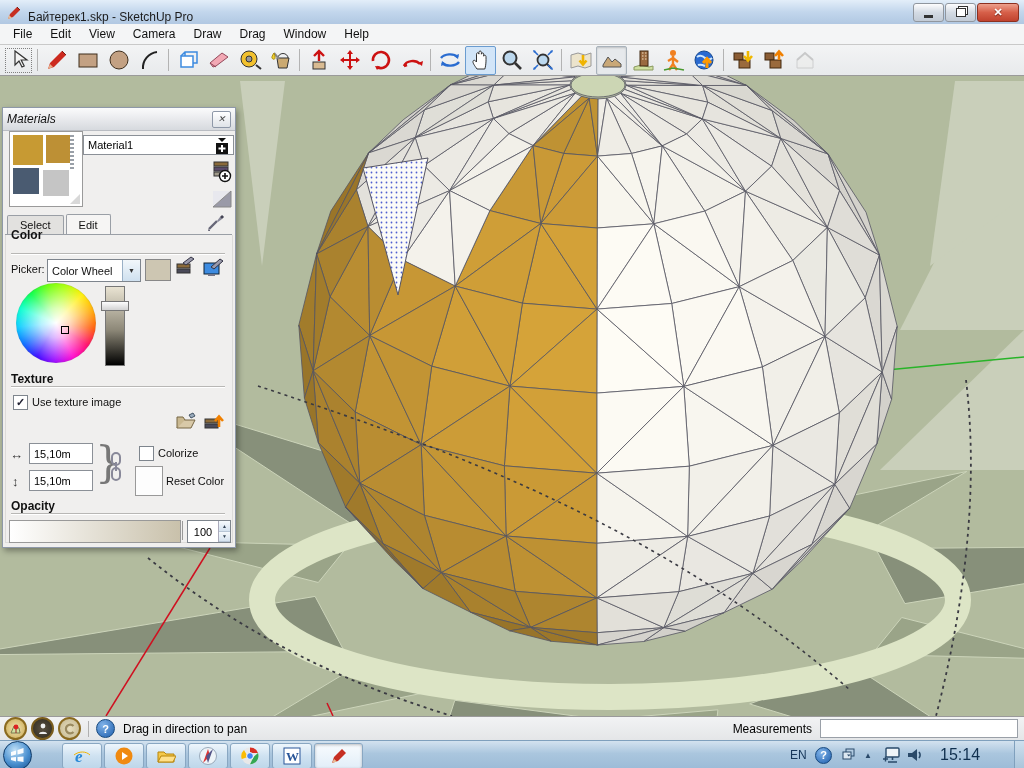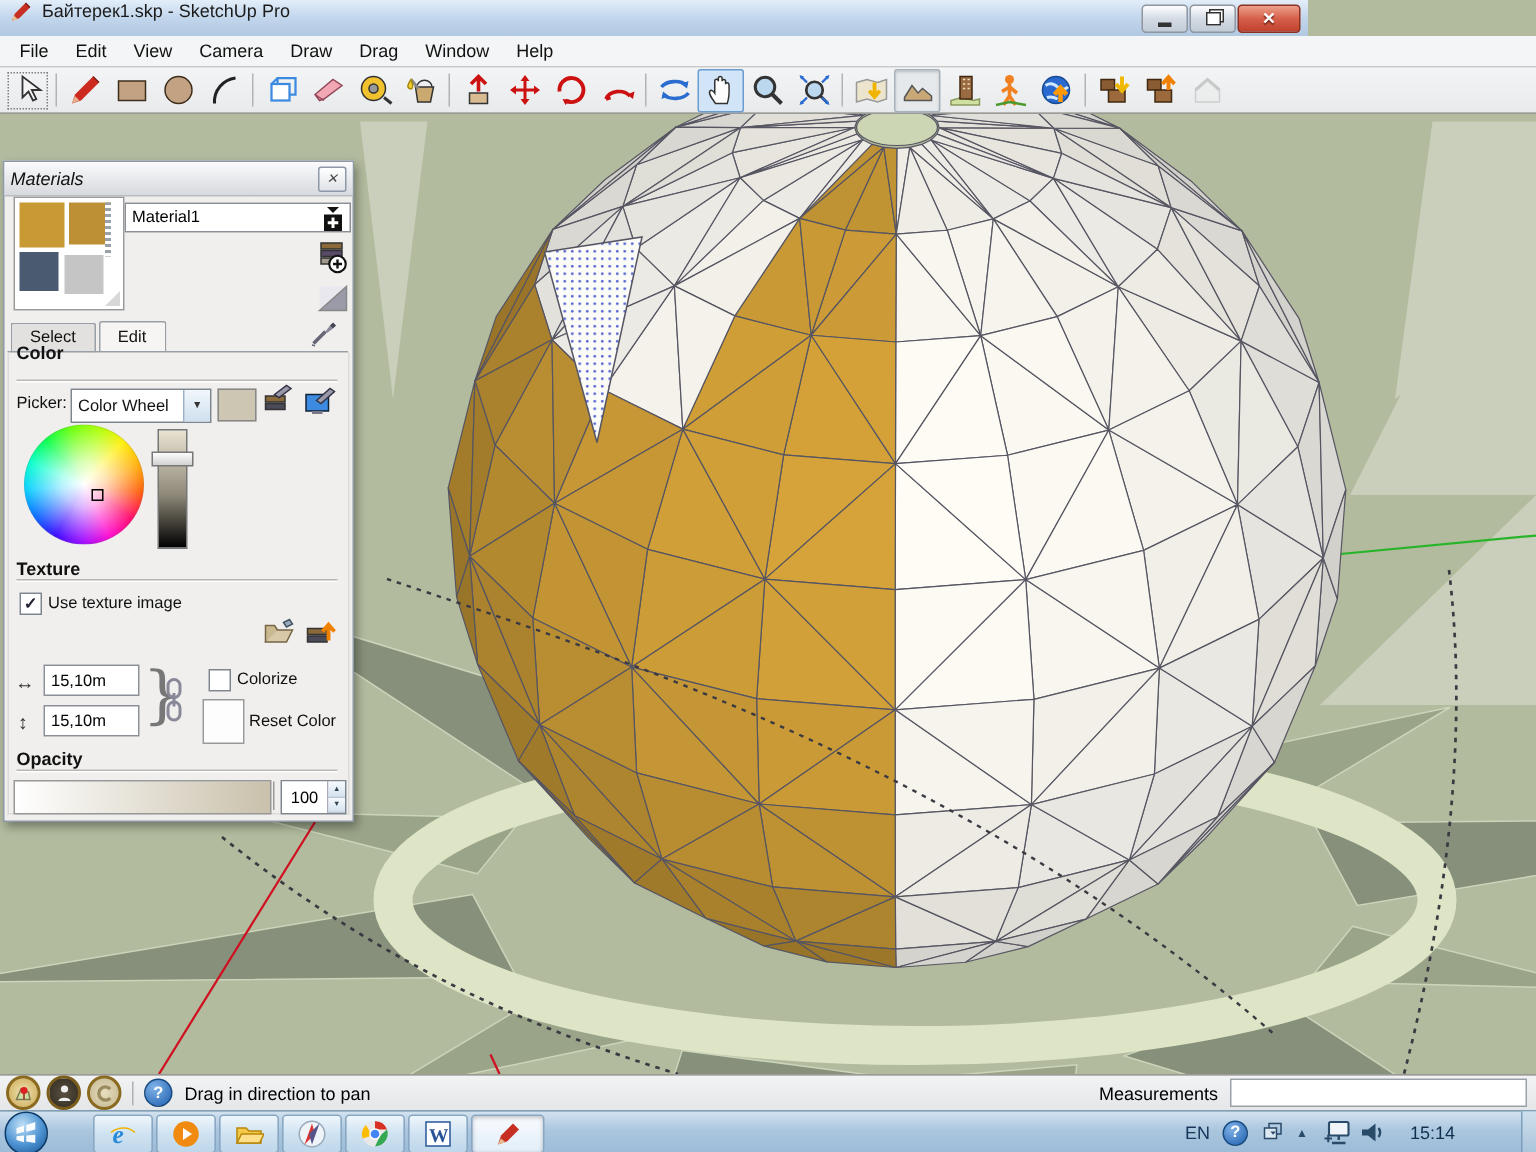--- a/index.html
+++ b/index.html
@@ -1,18 +1,18 @@
 <!DOCTYPE html>
 <html><head>
 <meta charset="utf-8">
 <style>
   html,body{margin:0;padding:0;background:#444;}
   #win{position:relative;width:1024px;height:768px;font-family:"Liberation Sans",sans-serif;font-size:12px;overflow:hidden;background:#b2bb9e;user-select:none;}
   
-  #titlebar{position:absolute;left:0;top:0;width:872px;height:24px;background:linear-gradient(#e3eef9,#c2d6ec 50%,#b1c8e2);border-bottom:1px solid #8fa8c4;display:flex;align-items:flex-start;}
+  #titlebar{position:absolute;left:0;top:0;width:1024px;height:24px;background:linear-gradient(#e3eef9,#c2d6ec 50%,#b1c8e2);border-bottom:1px solid #8fa8c4;display:flex;align-items:flex-end;}
   #titlebar .app-ico{margin:0 6px 0 6px;}
   #titlebar .ttl{color:#1b1b1b;font-size:12px;}
   .wctrls{position:absolute;right:5px;top:3px;display:flex;}
   .wbtn{width:29px;height:17px;border:1px solid #90969e;border-radius:3px;margin-left:1px;background:linear-gradient(#fdfdfe,#d4dbe4 50%,#c2cbd6);display:flex;align-items:center;justify-content:center;}
   .wbtn.close{background:linear-gradient(#eda08d,#d65f49 50%,#c0422e);border-color:#8c3020;width:40px;}
   .glyph-min{width:9px;height:3px;background:#333;margin-top:7px;}
   .glyph-restore{width:8px;height:7px;border:1px solid #333;background:#fff;box-shadow:2px -2px 0 -1px #fff,2px -2px 0 0 #333;}
   .glyph-close{color:#fff;font-weight:bold;font-size:11px;text-shadow:0 1px 1px #702015;}
   
   #menubar{position:absolute;left:0;top:24px;width:1024px;height:21px;background:#f4f5f6;border-bottom:1px solid #c9c9c9;display:flex;align-items:center;padding-left:4px;box-sizing:border-box;}
@@ -74,21 +74,21 @@
   .helpc{width:17px;height:17px;border-radius:50%;background:radial-gradient(circle at 35% 30%,#7fb2e8,#1f5fae);border:1px solid #17497f;color:#fff;font-weight:bold;font-size:11px;display:flex;align-items:center;justify-content:center;margin-right:8px;}
   #measure-box{position:absolute;right:6px;top:2px;width:198px;height:19px;border:1px solid #9aa0a8;background:#fff;}
   #measure-label{position:absolute;right:212px;top:5px;}
   
   #taskbar{position:absolute;left:0;top:740px;width:1024px;height:28px;background:linear-gradient(#d3e2ef,#aac6de 45%,#9cbbd7);border-top:1px solid #7fa0bd;}
   .orb{position:absolute;left:3px;top:0px;width:27px;height:27px;border-radius:50%;background:radial-gradient(circle at 40% 30%,#bfe0f7,#4a90d0 55%,#174f8e);border:1px solid #0e3a68;display:flex;align-items:center;justify-content:center;}
   .tkbtn{position:absolute;top:2px;width:38px;height:24px;border:1px solid #89a7c2;border-radius:3px;background:linear-gradient(#eef6fc,#cfe2f1 50%,#bed7ea);display:flex;align-items:center;justify-content:center;}
   .tkbtn.active{width:47px;background:linear-gradient(#f8fbfe,#e2eef8);box-shadow:inset 0 1px 3px rgba(0,0,0,.25);}
   .tray{position:absolute;top:0;height:28px;display:flex;align-items:center;color:#17375a;}
   #showdesk{position:absolute;right:0;top:0;width:9px;height:28px;background:linear-gradient(#cfe0ee,#a9c4da);border-left:1px solid #7fa0bd;}
-  .clock{font-size:12px;color:#10304f;}
+  .clock{font-size:16px;color:#10304f;}
 </style>
 </head>
 <body>
 
 <div id="win">
 
   <div id="titlebar">
     <span class="app-ico">
       <svg width="16" height="16">
           <path d="M2 14l2-5 7-7 3 3-7 7z" fill="#c62f22"></path>

